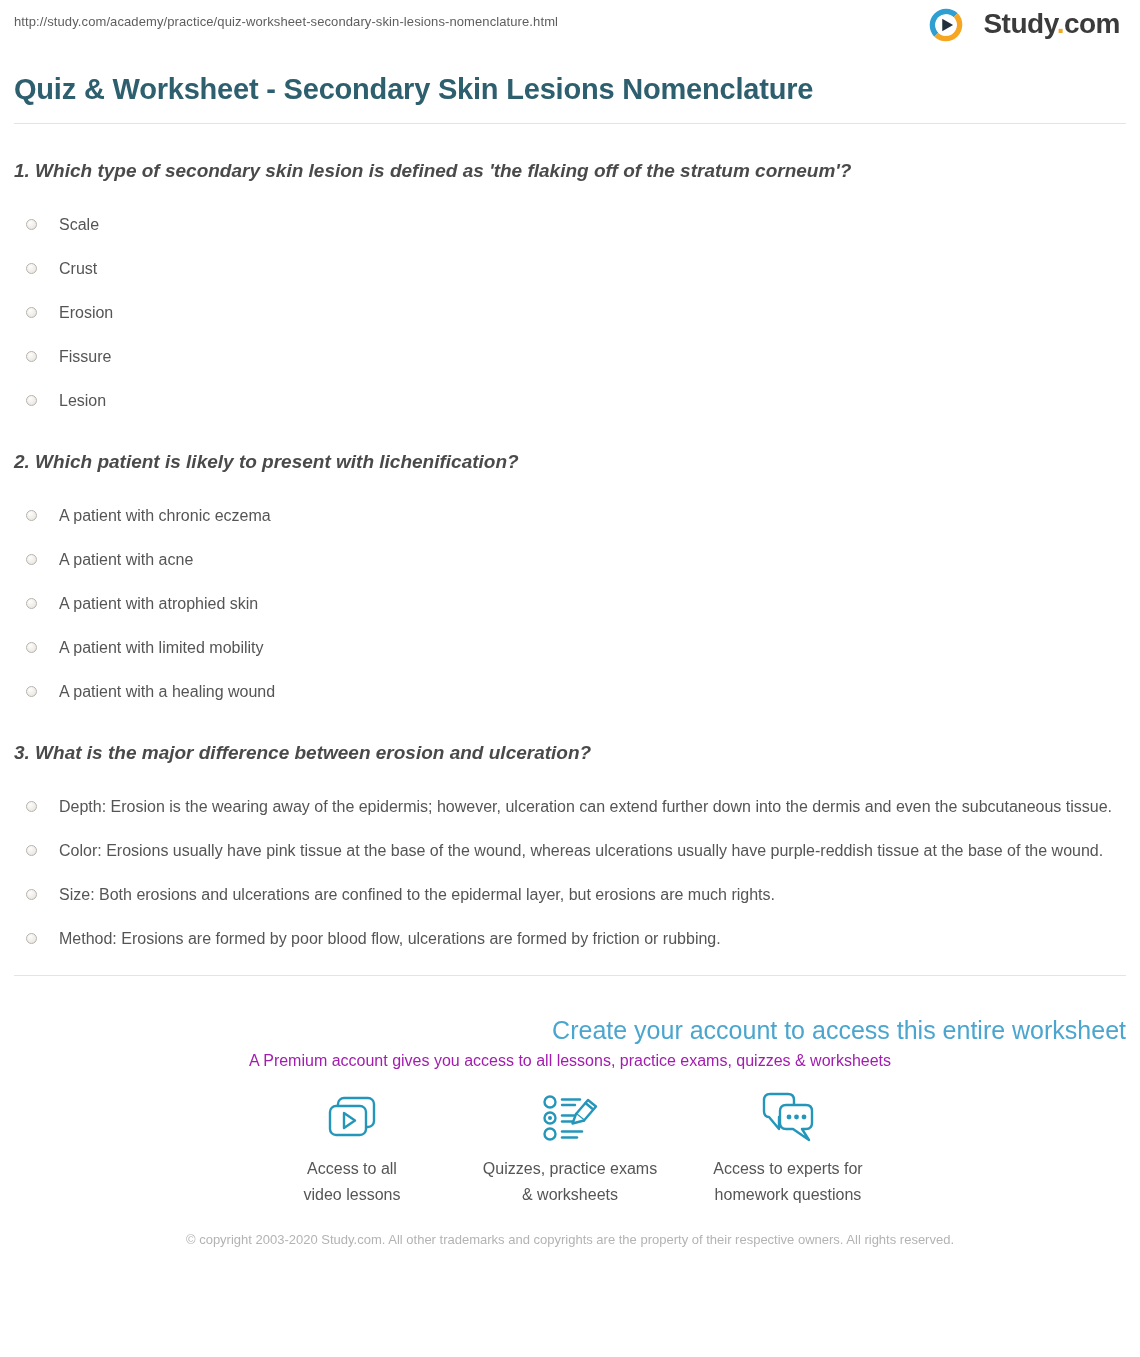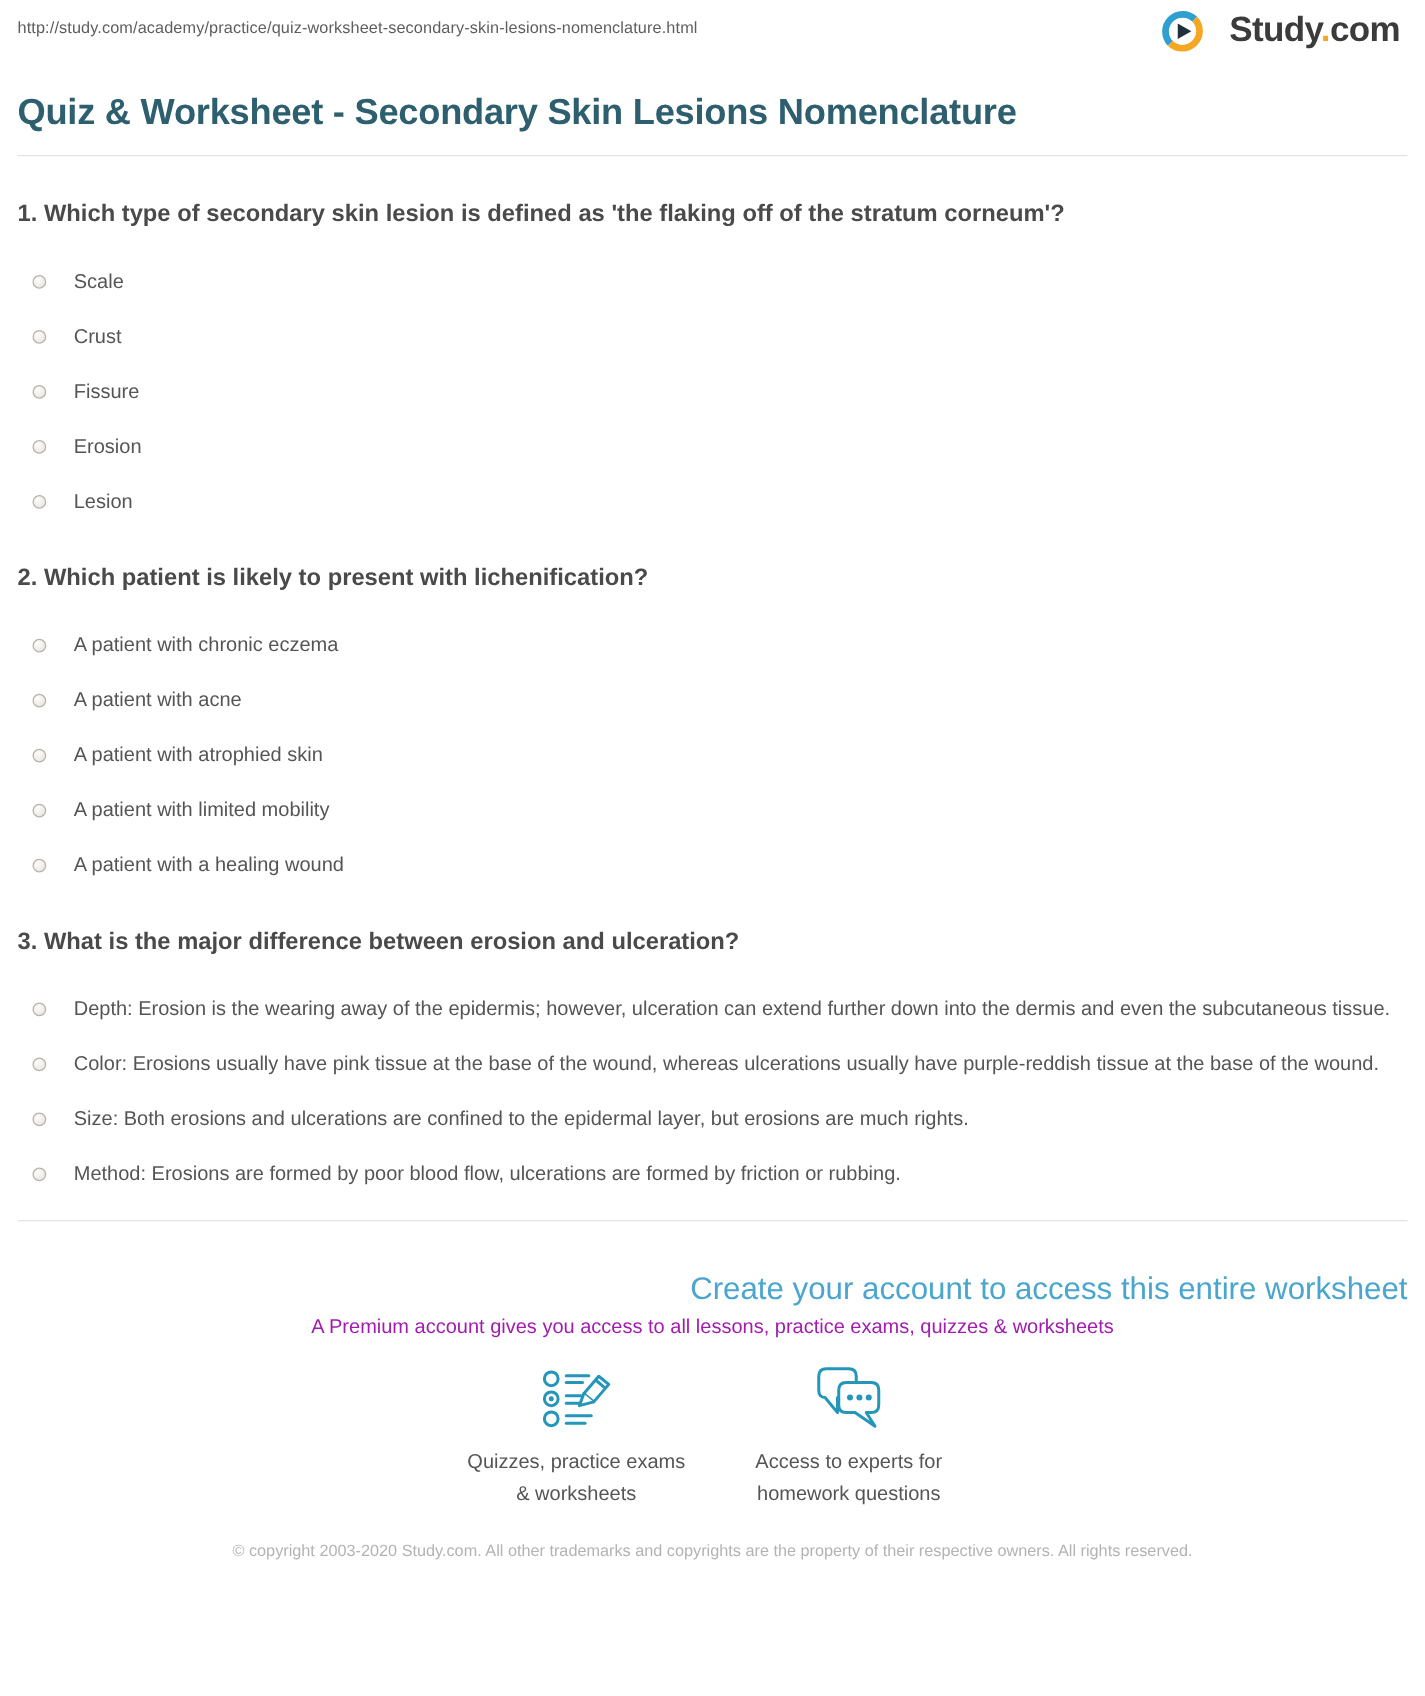--- a/index.html
+++ b/index.html
@@ -55,20 +55,21 @@
     margin-top: 17px;
   }
 
   
   .question-heading {
     margin: 34px 0 26px 0;
     font-size: 19px;
     font-weight: bold;
     color: #4a4a4a;
     line-height: 26px;
+    font-style: italic;
   }
   .option-row {
     display: flex;
     align-items: flex-start;
     margin-bottom: 15px;
     min-height: 29px;
   }
   .radio {
     flex: 0 0 auto;
     width: 11px;
@@ -158,25 +159,25 @@
     <div class="option-row">
       <span class="radio"></span>
       <span class="option-label">Scale</span>
     </div>
     <div class="option-row">
       <span class="radio"></span>
       <span class="option-label">Crust</span>
     </div>
     <div class="option-row">
       <span class="radio"></span>
+      <span class="option-label">Erosion</span>
+    </div>
+    <div class="option-row">
+      <span class="radio"></span>
       <span class="option-label">Fissure</span>
-    </div>
-    <div class="option-row">
-      <span class="radio"></span>
-      <span class="option-label">Erosion</span>
     </div>
     <div class="option-row">
       <span class="radio"></span>
       <span class="option-label">Lesion</span>
     </div>
   </div>
 
   <div>
     <h2 class="question-heading">2. Which patient is likely to present with lichenification?</h2>
     <div class="option-row">
@@ -222,20 +223,35 @@
   </div>
 
   <hr class="rule rule-bottom">
 
   <div class="cta">
     <div class="cta-heading">Create your account to access this entire worksheet</div>
     <div class="cta-subheading">A Premium account gives you access to all lessons, practice exams, quizzes &amp; worksheets</div>
 
     <div class="features">
 
+      <div class="feature">
+        <span class="feature-icon">
+          <svg width="50" height="48" viewBox="0 0 50 48">
+            <g fill="none" stroke="#2496ba" stroke-width="2.4" stroke-linejoin="round">
+              <rect x="11" y="3" width="36" height="29" rx="6"></rect>
+              <rect x="3" y="11" width="36" height="29" rx="6" fill="#ffffff"></rect>
+              <path d="M 17,18 L 28,25.5 L 17,33 Z"></path>
+            </g>
+          </svg>
+        </span>
+        <div class="feature-caption">
+          <div>Access to all</div>
+          <div>video lessons</div>
+        </div>
+      </div>
 
       <div class="feature">
         <span class="feature-icon">
           <svg width="58" height="52" viewBox="0 0 58 52">
             <g fill="none" stroke="#2496ba" stroke-width="2.4" stroke-linecap="round" stroke-linejoin="round">
               <circle cx="9" cy="9" r="5.5"></circle>
               <circle cx="9" cy="25" r="5.5"></circle>
               <circle cx="9" cy="41" r="5.5"></circle>
               <circle cx="9" cy="25" r="2" fill="#2496ba" stroke="none"></circle>
               <path d="M21,6.5 H39"></path>

